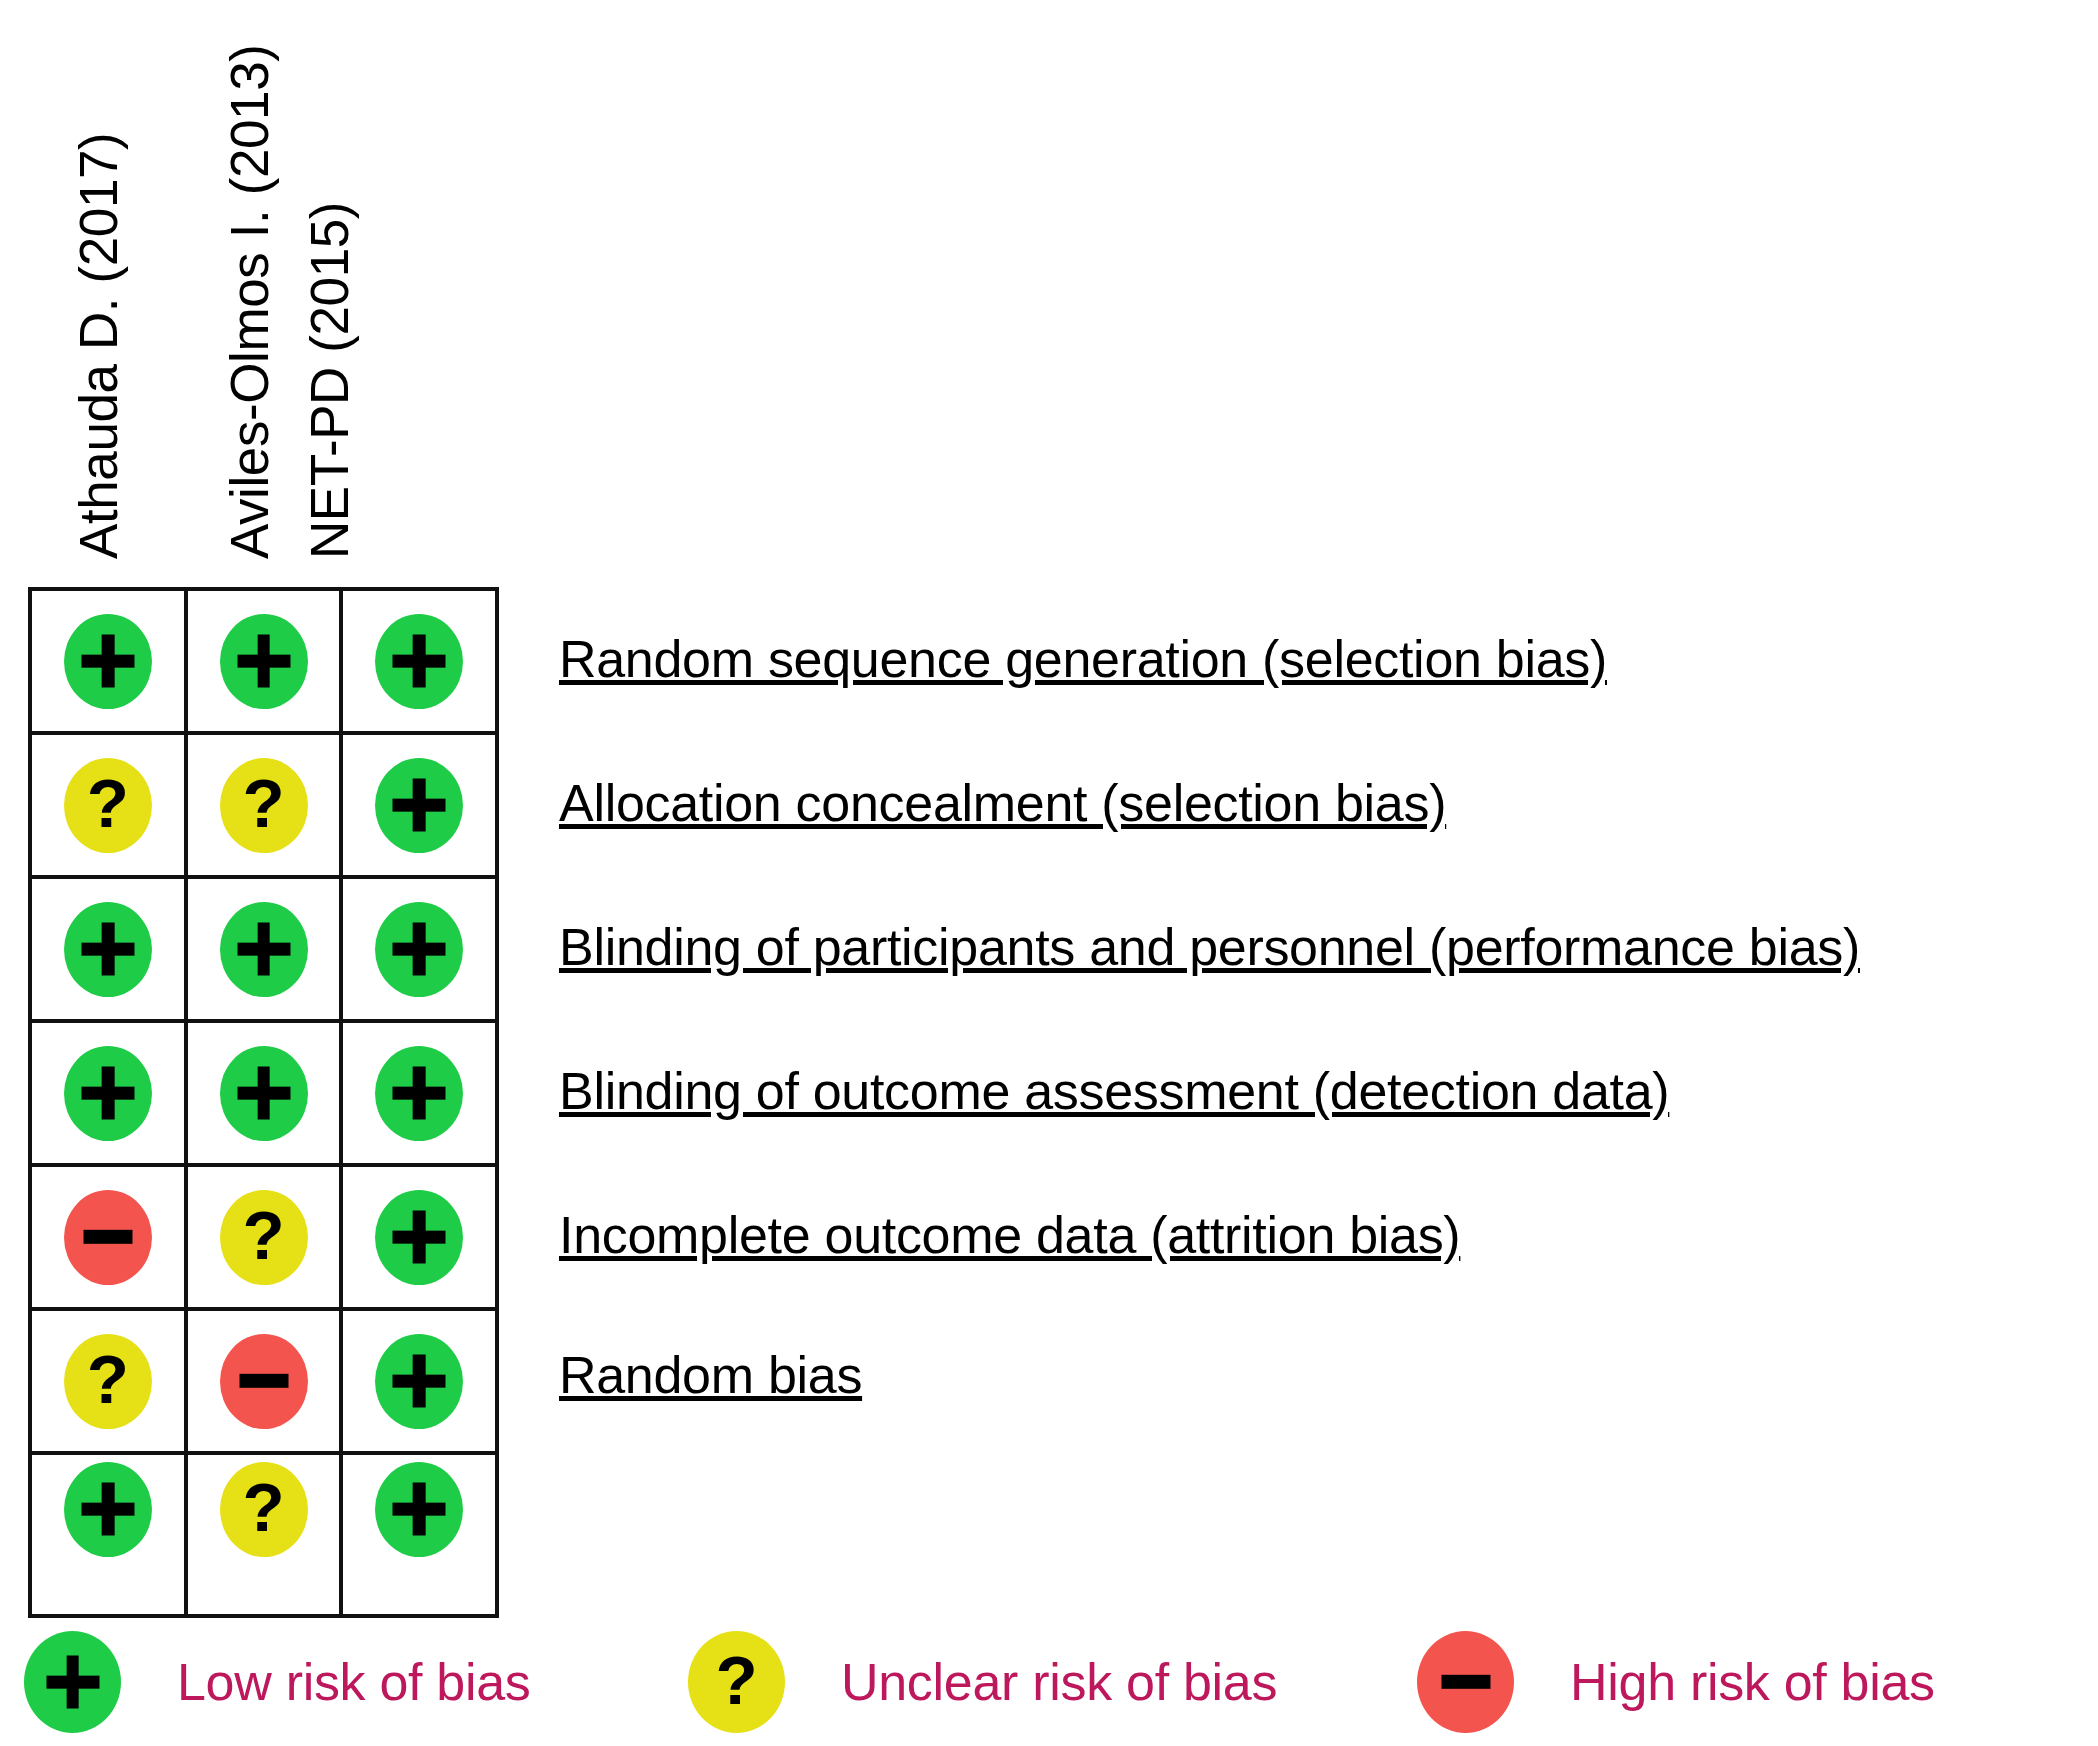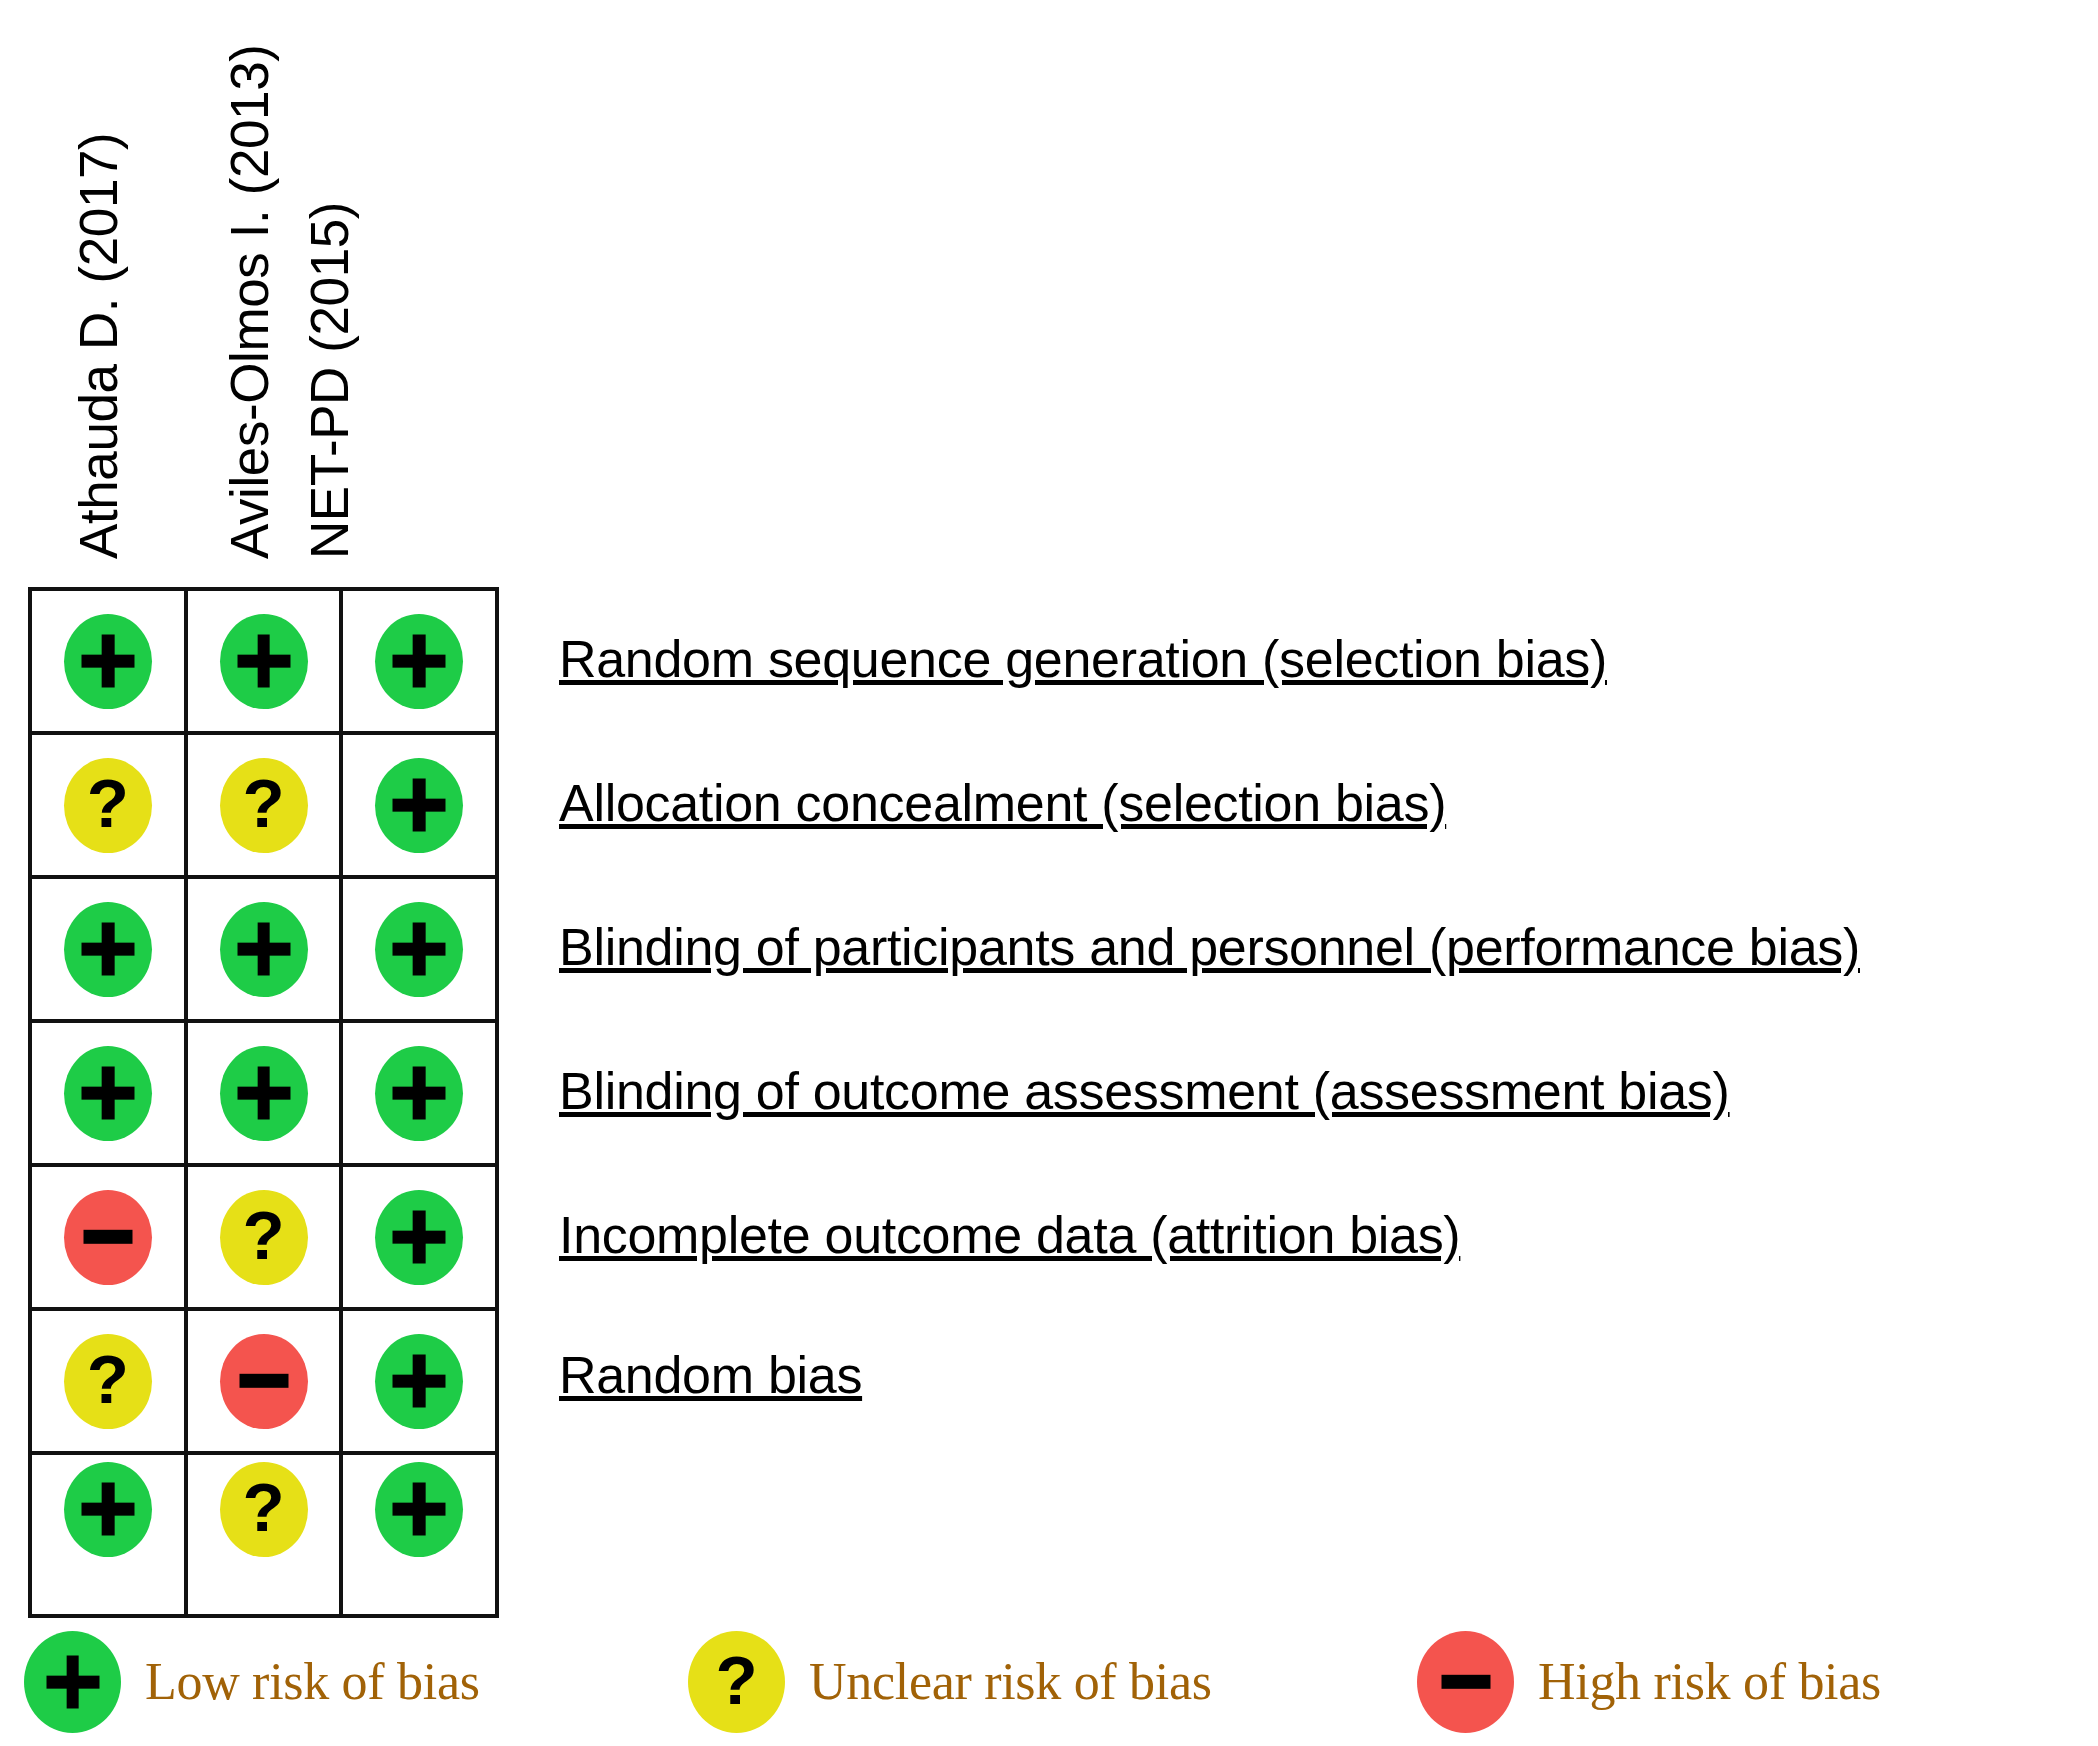--- a/index.html
+++ b/index.html
@@ -171,27 +171,26 @@
     display: flex;
     align-items: center;
     justify-content: center;
     position: relative;
     flex: 0 0 auto;
   }
   .legend-bubble.low     { background: #1ECC47; }
   .legend-bubble.unclear { background: #E6E017; }
   .legend-bubble.high    { background: #F4544E; }
   .legend-text {
-    margin-left: 24px;
+    margin-left: 56px;
     font-size: 52px;
     line-height: 1;
     white-space: nowrap;
-    color: #a16207;
+    color: #be185d;
     letter-spacing: -0.3px;
-    font-family: Liberation Serif, serif;
   }
 </style>
 </head>
 <body>
 
 <div id="figure">
 
   <div class="col-headers">
     <div class="col-header c0">Athauda D. (2017)</div>
     <div class="col-header c1">Aviles-Olmos I. (2013)</div>
@@ -285,21 +284,21 @@
         <div class="grid-cell">
           <div class="bubble low glyph-plus" style="background: rgb(30, 204, 71);"></div>
         </div>
       </div>
     </div>
 
   <div class="row-labels" id="row-labels">
       <div class="row-label">Random sequence generation (selection bias)</div>
       <div class="row-label">Allocation concealment (selection bias)</div>
       <div class="row-label">Blinding of participants and personnel (performance bias)</div>
-      <div class="row-label">Blinding of outcome assessment (assessment bias)</div>
+      <div class="row-label">Blinding of outcome assessment (detection data)</div>
       <div class="row-label">Incomplete outcome data (attrition bias)</div>
       <div class="row-label">Random bias</div>
     </div>
 
   <div class="legend" id="legend">
       <div class="legend-item i0">
         <div class="legend-bubble low glyph-plus" style="background: rgb(30, 204, 71);"></div>
         <span class="legend-text">Low risk of bias</span>
       </div>
       <div class="legend-item i1">

